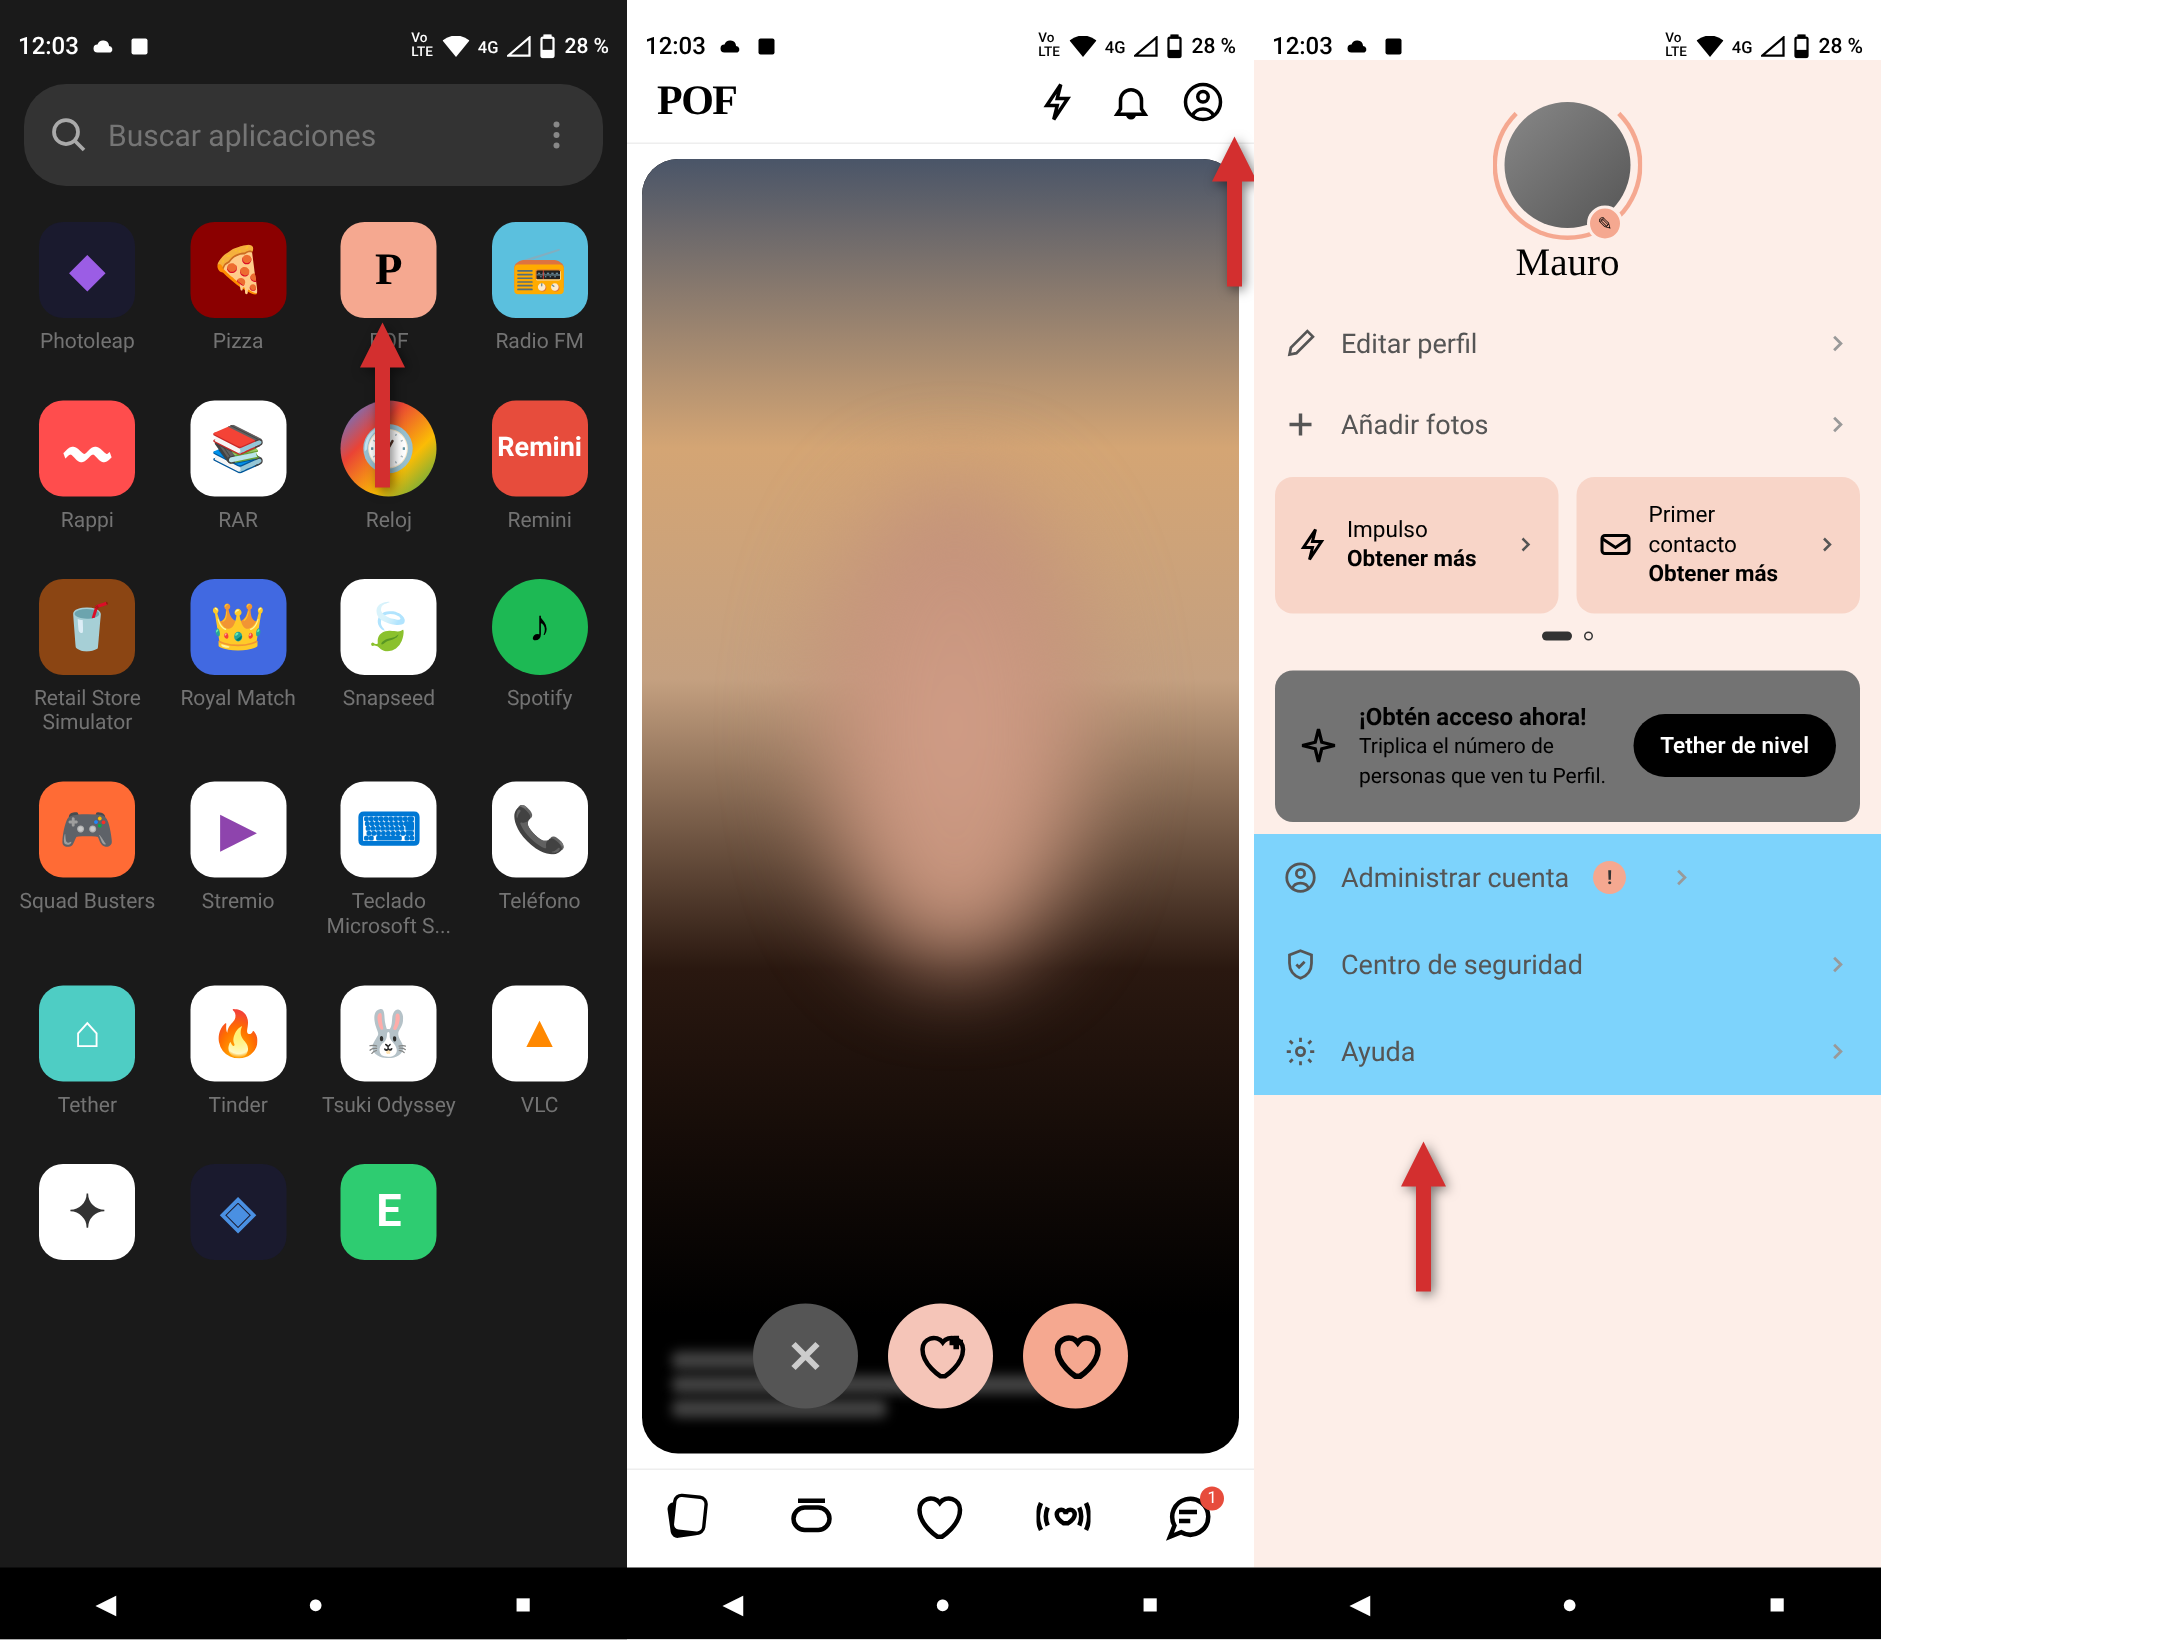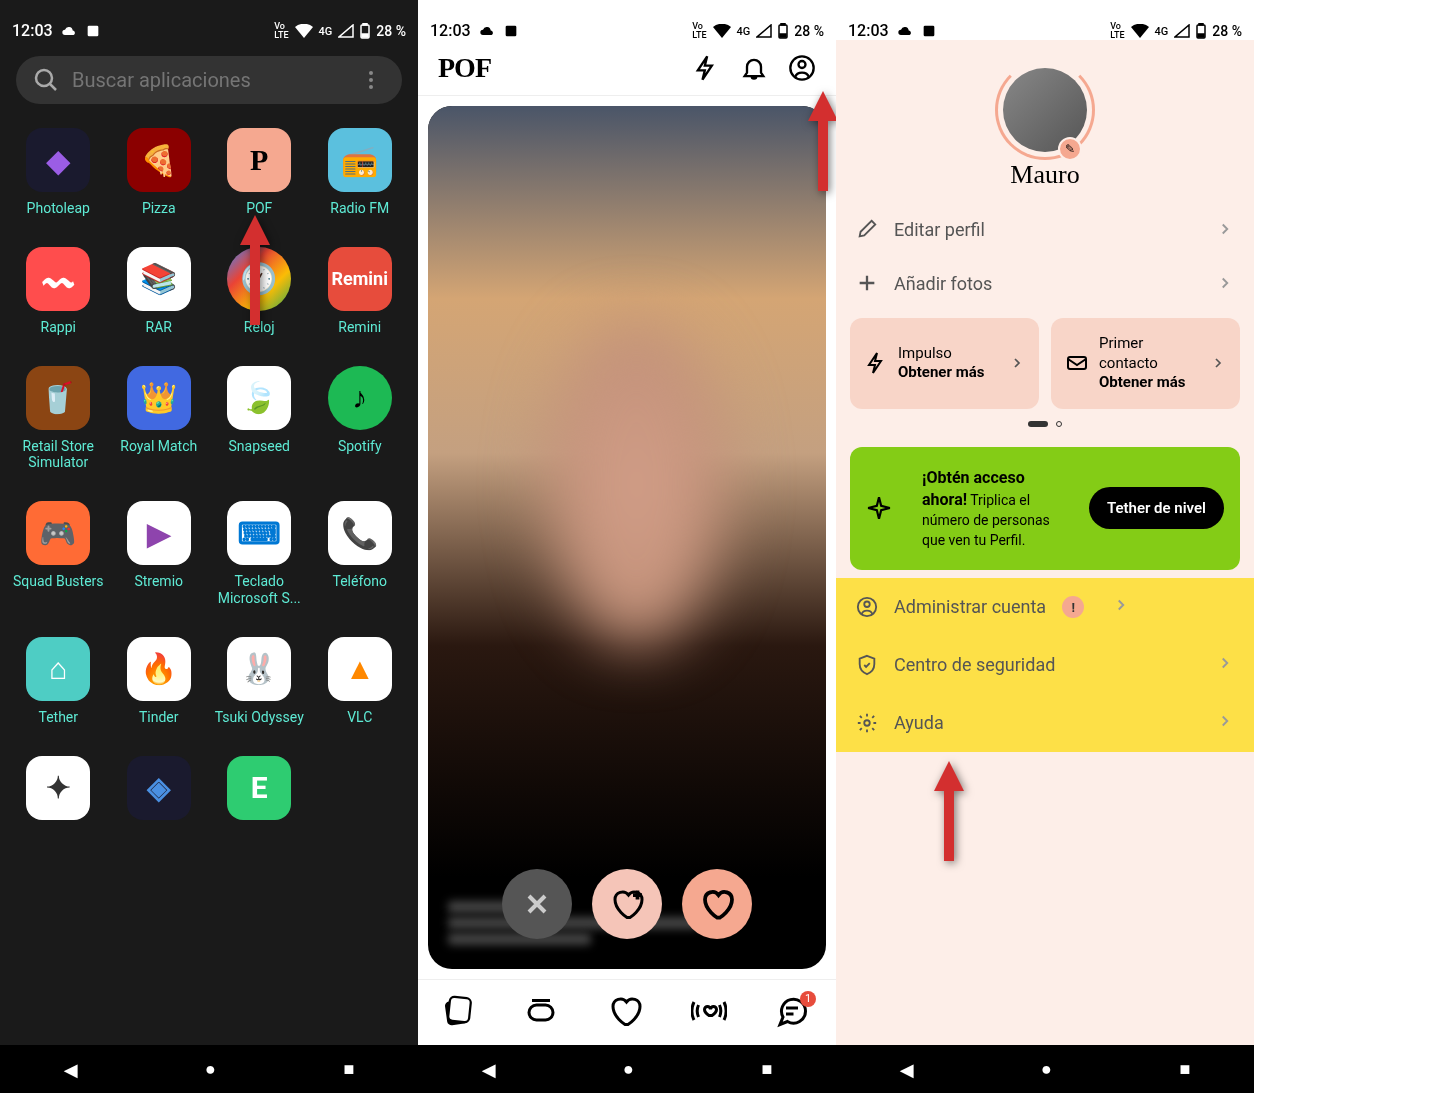--- a/index.html
+++ b/index.html
@@ -9,28 +9,28 @@
 .phone2{background:#fff;color:#000}
 .phone3{background:#fff;color:#000}
 
 
 .status-bar{height:40px;display:flex;align-items:flex-end;justify-content:space-between;padding:0 12px;font-size:16px;font-weight:500}
 .status-left{display:flex;align-items:center;gap:8px}
 .status-right{display:flex;align-items:center;gap:6px;font-size:14px}
 .status-icon{width:16px;height:16px}
 
 
-.search-bar{margin:16px;height:48px;background:#333;border-radius:28px;display:flex;align-items:center;padding:0 16px;gap:12px}
+.search-bar{margin:16px;height:68px;background:#333;border-radius:28px;display:flex;align-items:center;padding:0 16px;gap:12px}
 .search-bar input{background:none;border:none;color:#aaa;font-size:20px;flex:1;outline:none}
 .search-menu{width:30px;height:30px;display:flex;flex-direction:column;gap:3px;align-items:center;justify-content:center}
 .search-menu span{width:4px;height:4px;background:#888;border-radius:50%}
 .app-grid{flex:1;display:grid;grid-template-columns:repeat(4,1fr);gap:30px 8px;padding:8px 12px;align-content:start}
 .app-item{display:flex;flex-direction:column;align-items:center;gap:8px;cursor:pointer}
 .app-icon{width:64px;height:64px;border-radius:16px;display:flex;align-items:center;justify-content:center;font-size:30px;font-weight:bold}
-.app-label{font-size:14px;text-align:center;color:#5eead4;line-height:1.2}
+.app-label{font-size:14px;text-align:center;color:#737373;line-height:1.2}
 
 
 .pof-header{height:56px;display:flex;align-items:center;justify-content:space-between;padding:6px 20px;border-bottom:1px solid #eee}
 .pof-logo{font-family:Georgia,serif;font-size:28px;font-weight:bold;letter-spacing:-1px}
 .pof-header-icons{display:flex;gap:20px}
 .header-icon{width:28px;height:28px;cursor:pointer}
 .profile-card{margin:10px;flex:1;background:#000;border-radius:24px;position:relative;overflow:hidden;display:flex;flex-direction:column}
 .profile-photo{flex:1;background:linear-gradient(180deg,#4a5568 0%,#d4a574 25%,#c4a080 45%,#2a1810 70%,#000 100%);position:relative;filter:blur(0)}
 .photo-blur{position:absolute;top:28%;left:30%;width:45%;height:42%;background:radial-gradient(ellipse,#d4a08a,#b88870);filter:blur(30px);border-radius:50%}
 .profile-info{padding:20px;color:#999}
@@ -55,26 +55,26 @@
 .user-name{font-family:Georgia,serif;font-size:26px;margin-top:0}
 .menu-row{display:flex;align-items:center;padding:16px 20px;gap:16px;cursor:pointer;color:#555;font-size:18px}
 .menu-row .chev{margin-left:auto;color:#999}
 .promo-cards{display:flex;gap:12px;padding:0 14px;margin-top:8px}
 .promo-card{flex:1;background:#f8d5c8;border-radius:12px;padding:16px 14px;display:flex;align-items:center;gap:10px;cursor:pointer}
 .promo-text{flex:1;font-size:15px;line-height:1.3}
 .promo-text b{display:block}
 .pagination{display:flex;gap:8px;justify-content:center;padding:12px}
 .page-dot{width:20px;height:6px;border-radius:3px;background:#333}
 .page-dot.inactive{width:6px;background:none;border:1px solid #333}
-.upgrade-card{margin:8px 14px;background:#84cc16;border-radius:12px;padding:20px 16px;display:flex;align-items:center;gap:30px}
+.upgrade-card{margin:8px 14px;background:#737373;border-radius:12px;padding:20px 16px;display:flex;align-items:center;gap:14px}
 .upgrade-text{flex:1;font-size:14px;line-height:1.4}
 .upgrade-text b{font-size:16px}
 .upgrade-btn{background:#000;color:#fff;padding:12px 18px;border-radius:24px;font-size:15px;font-weight:600;cursor:pointer}
 .section-title{font-family:Georgia,serif;font-size:22px;padding:24px 20px 8px;background:#fff}
-.account-row{display:flex;align-items:flex-start;padding:18px 20px;gap:16px;background:#fde047;cursor:pointer;color:#555;font-size:18px}
+.account-row{display:flex;align-items:center;padding:18px 20px;gap:16px;background:#7dd3fc;cursor:pointer;color:#555;font-size:18px}
 .account-row .chev{margin-left:auto;color:#999}
 .alert-badge{width:22px;height:22px;background:#f5a890;border-radius:50%;display:flex;align-items:center;justify-content:center;font-size:13px;font-weight:bold;color:#333}
 
 
 .android-nav{height:48px;background:#000;display:flex;justify-content:space-around;align-items:center}
 .phone1 .android-nav{background:#000}
 .nav-shape{color:#fff;font-size:18px}
 
 
 .red-arrow{position:absolute;z-index:100;pointer-events:none}

